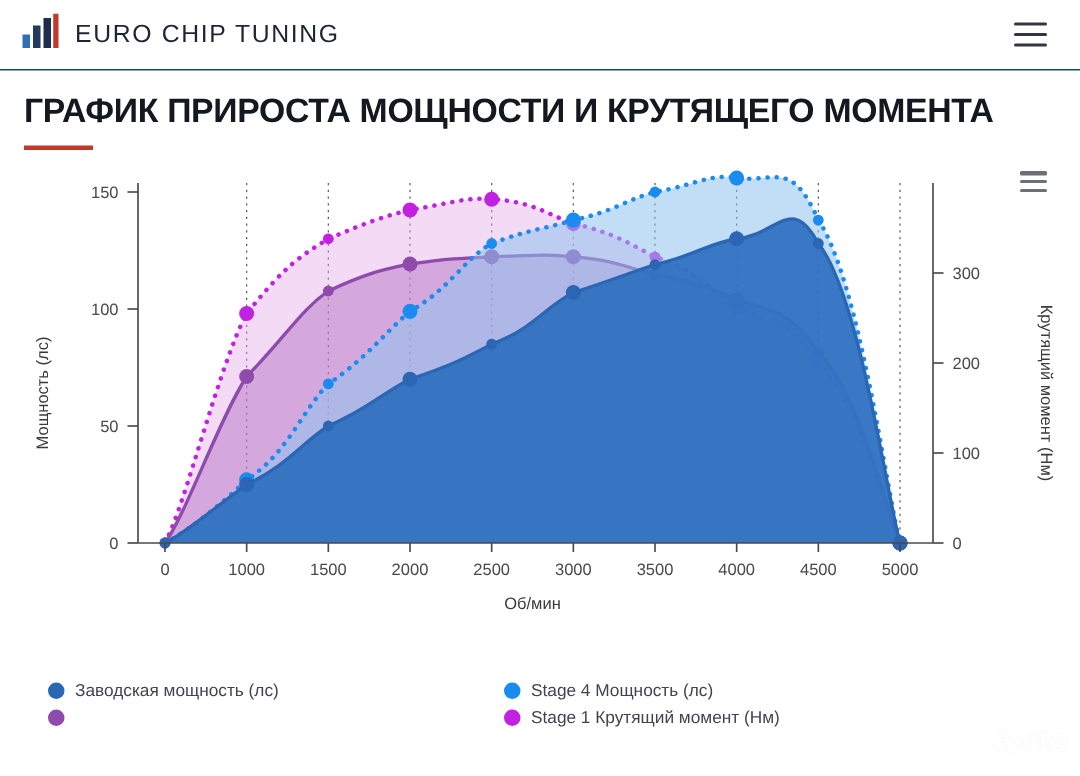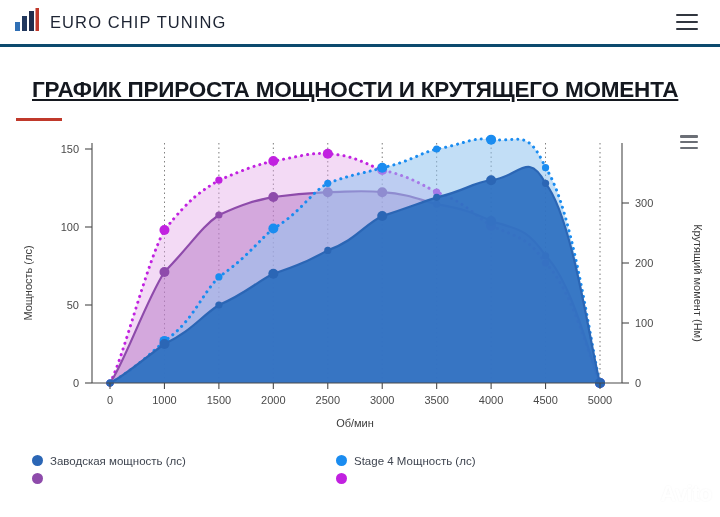--- a/index.html
+++ b/index.html
@@ -8,21 +8,21 @@
     width: 720px; height: 517px;
     background: #ffffff;
     font-family: "Liberation Sans", sans-serif;
     overflow: hidden;
     position: relative;
   }
 
   
   .topbar {
     height: 47px;
-    border-bottom: 3px solid #0c4a6e;
+    border-bottom: 1px solid #0c4a6e;
     display: flex;
     align-items: center;
     padding: 0 22px 0 14px;
     background: #fff;
     gap: 36px;
   }
   .brand { display:flex; align-items:center; gap:10px; }
   .brand-mark { display:block; }
   .brand-text {
     font-size: 16.5px;
@@ -35,29 +35,28 @@
   .hamburger {
     width: 22px; height: 16px;
     display: flex; flex-direction: column; justify-content: space-between;
     cursor: pointer;
   }
   .hamburger span { display:block; height:2px; background:#31363f; border-radius:1px; }
 
   
   .title-wrap { padding: 14px 16px 0 16px; }
   h1.page-title {
-    margin: 16px;
+    margin: 0;
     font-size: 22.5px;
     line-height: 1.12;
     letter-spacing: -0.2px;
     color: #14181f;
     font-weight: 700;
     font-family: "Liberation Sans", sans-serif;
     white-space: nowrap;
-    text-decoration: underline;
   }
   .title-rule {
     margin-top: 11px;
     width: 46px; height: 3px;
     background: #c0392b;
   }
 
   
   .chart-card {
     position: relative;
@@ -271,20 +270,21 @@
   </div>
   <div class="legend-item">
     <span class="legend-dot" style="background: rgb(26, 140, 240);"></span>
     <span class="legend-label">Stage 4 Мощность (лс)</span>
   </div>
   <div class="legend-item leg-col-left">
     <span class="legend-dot" style="background: rgb(142, 75, 171);"></span>
   </div>
   <div class="legend-item">
     <span class="legend-dot" style="background: rgb(193, 33, 224);"></span>
+    <span class="legend-label">Stage 1 Крутящий момент (Нм)</span>
   </div>
 </div>
 
 <div class="watermark">
   <span>
     <svg width="26" height="26" viewBox="0 0 26 26" aria-hidden="true">
       <circle cx="7" cy="8" r="6" fill="#ffffff" opacity=".85"></circle>
       <circle cx="18" cy="6" r="4.2" fill="#ffffff" opacity=".85"></circle>
       <circle cx="6" cy="19" r="4.6" fill="#ffffff" opacity=".85"></circle>
       <circle cx="17" cy="18" r="6.2" fill="#ffffff" opacity=".85"></circle>

